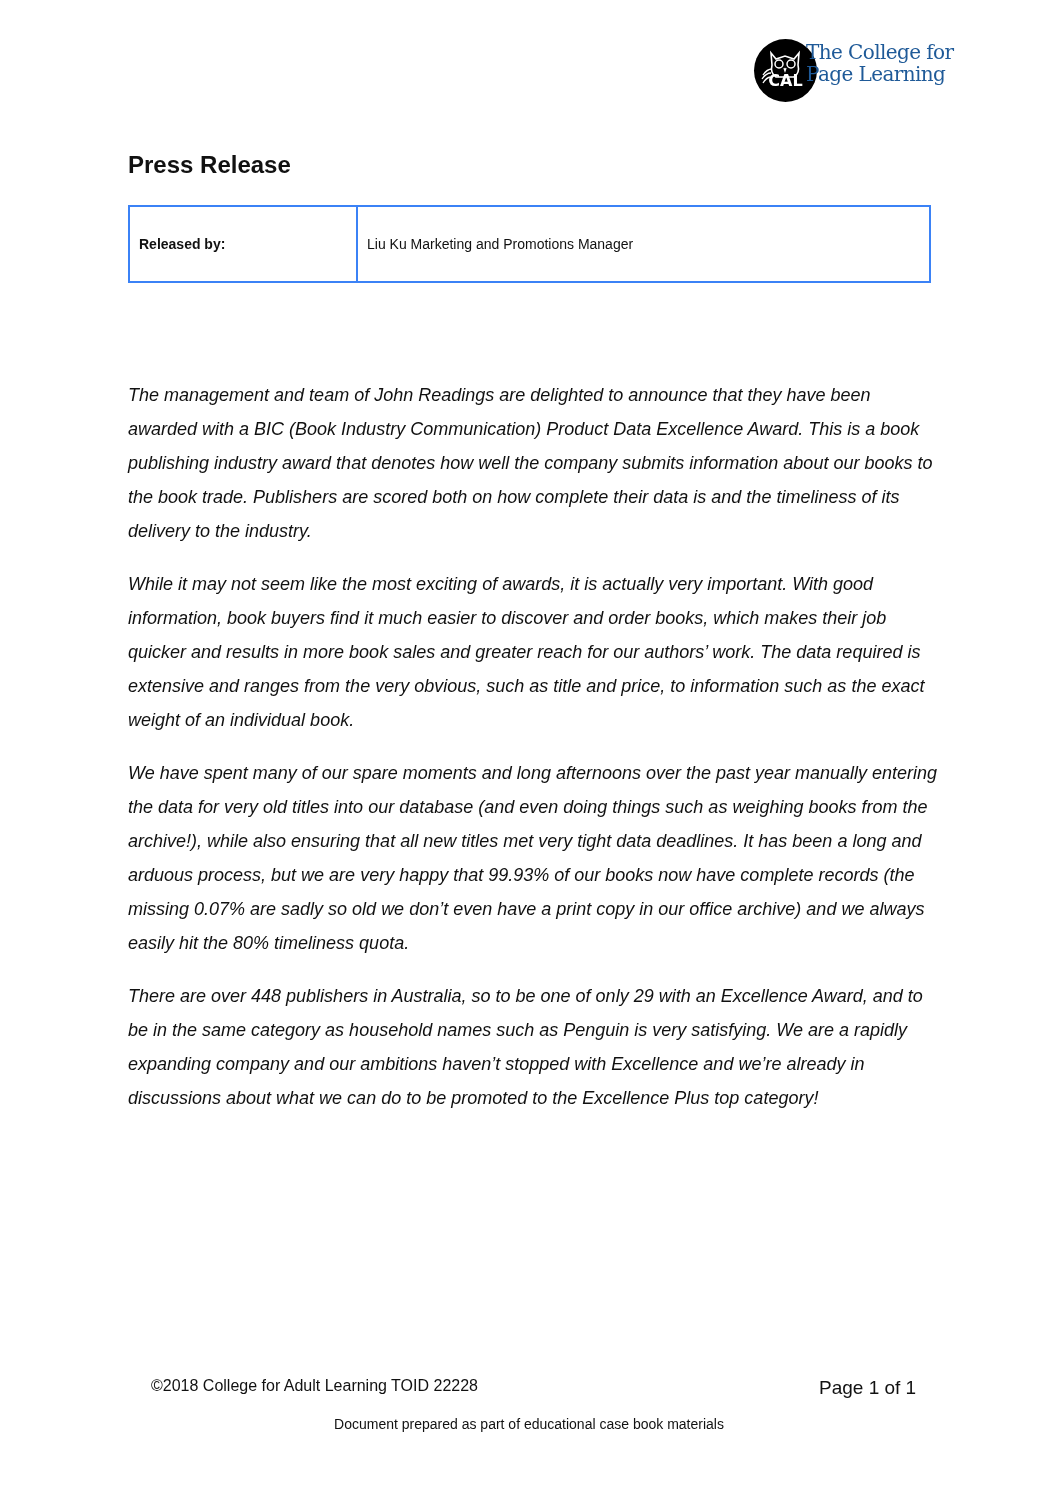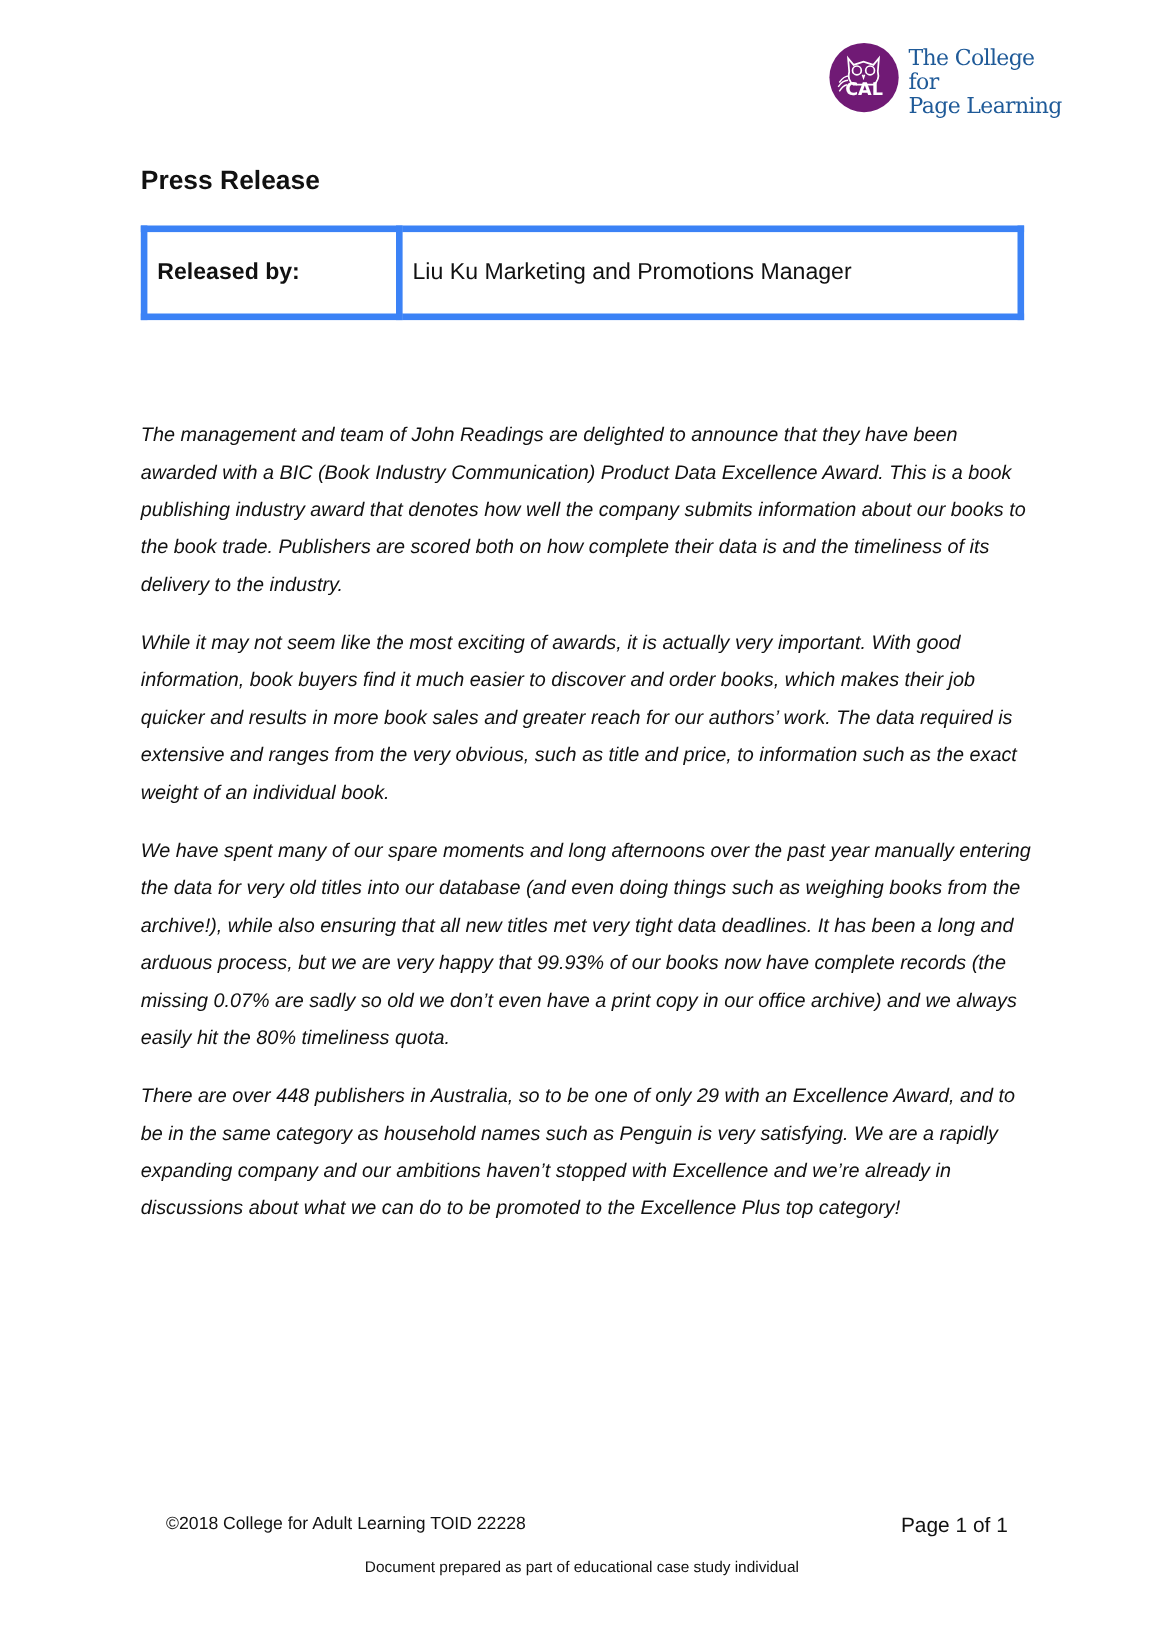--- a/index.html
+++ b/index.html
@@ -1,29 +1,29 @@
 <!DOCTYPE html>
 <html><head>
 <meta charset="utf-8">
 <style>
   html, body { margin: 0; padding: 0; background: #ffffff; }
   body { width: 1058px; height: 1497px; position: relative; overflow: hidden;
          font-family: "Liberation Sans", sans-serif; color: #111; }
   .logo { position: absolute; left: 754px; top: 39px; width: 215px; height: 64px; }
   .logo-circle { position: absolute; left: 0; top: 0; width: 63px; height: 63px; border-radius: 50%;
-                 background: #701a75; }
+                 background: #000000; }
   .logo-circle svg { position: absolute; left: 0; top: 0; }
   .logo-cal { position: absolute; left: 0; width: 63px; top: 32px; text-align: center;
               color: #fff; font-weight: bold; font-size: 16px; letter-spacing: 0px;
               font-family: "DejaVu Sans", sans-serif; }
-  .logo-text { position: absolute; left: 72px; top: 2px; color: #1f5a98;
+  .logo-text { position: absolute; left: 52px; top: 2px; color: #1f5a98;
                font-family: "DejaVu Serif", serif; font-size: 20px; line-height: 22px; letter-spacing: -0.6px; }
   .title { position: absolute; left: 128px; top: 151px; font-weight: bold; font-size: 24px; }
   table.meta { position: absolute; left: 128px; top: 205px; width: 803px; border-collapse: collapse; }
-  table.meta td { border: 6px solid #3b82f6; height: 74px; font-size: 21px; padding: 0 0 0 9px;
+  table.meta td { border: 2px solid #3b82f6; height: 74px; font-size: 14px; padding: 0 0 0 9px;
                   vertical-align: middle; margin-top: 27px; }
   table.meta td.k { width: 217px; font-weight: bold; }
   .body { position: absolute; left: 128px; top: 378px; width: 810px; font-size: 18px; line-height: 34px; font-style: italic; }
   .body p { margin: 0 0 19px 0; }
   .footer-left { position: absolute; left: 128px; top: 1377px; font-size: 16px; margin-left: 23px; }
   .footer-right { position: absolute; left: 819px; top: 1377px; font-size: 19px; }
   .footer-note { position: absolute; left: 0; width: 1058px; top: 1416px; text-align: center; font-size: 14px; }
 </style>
 </head>
 <body>
@@ -58,13 +58,13 @@
 
 <div class="body">
   <p>The management and team of John Readings are delighted to announce that they have been awarded with a BIC (Book Industry Communication) Product Data Excellence Award. This is a book publishing industry award that denotes how well the company submits information about our books to the book trade. Publishers are scored both on how complete their data is and the timeliness of its delivery to the industry.</p>
   <p>While it may not seem like the most exciting of awards, it is actually very important. With good information, book buyers find it much easier to discover and order books, which makes their job quicker and results in more book sales and greater reach for our authors’ work. The data required is extensive and ranges from the very obvious, such as title and price, to information such as the exact weight of an individual book.</p>
   <p>We have spent many of our spare moments and long afternoons over the past year manually entering the data for very old titles into our database (and even doing things such as weighing books from the archive!), while also ensuring that all new titles met very tight data deadlines. It has been a long and arduous process, but we are very happy that 99.93% of our books now have complete records (the missing 0.07% are sadly so old we don’t even have a print copy in our office archive) and we always easily hit the 80% timeliness quota.</p>
   <p>There are over 448 publishers in Australia, so to be one of only 29 with an Excellence Award, and to be in the same category as household names such as Penguin is very satisfying. We are a rapidly expanding company and our ambitions haven’t stopped with Excellence and we’re already in discussions about what we can do to be promoted to the Excellence Plus top category!</p>
 </div>
 
 <div class="footer-left">©2018 College for Adult Learning TOID 22228</div>
 <div class="footer-right">Page 1 of 1</div>
-<div class="footer-note">Document prepared as part of educational case study individual</div>
+<div class="footer-note">Document prepared as part of educational case book materials</div>
 
 </body></html>

